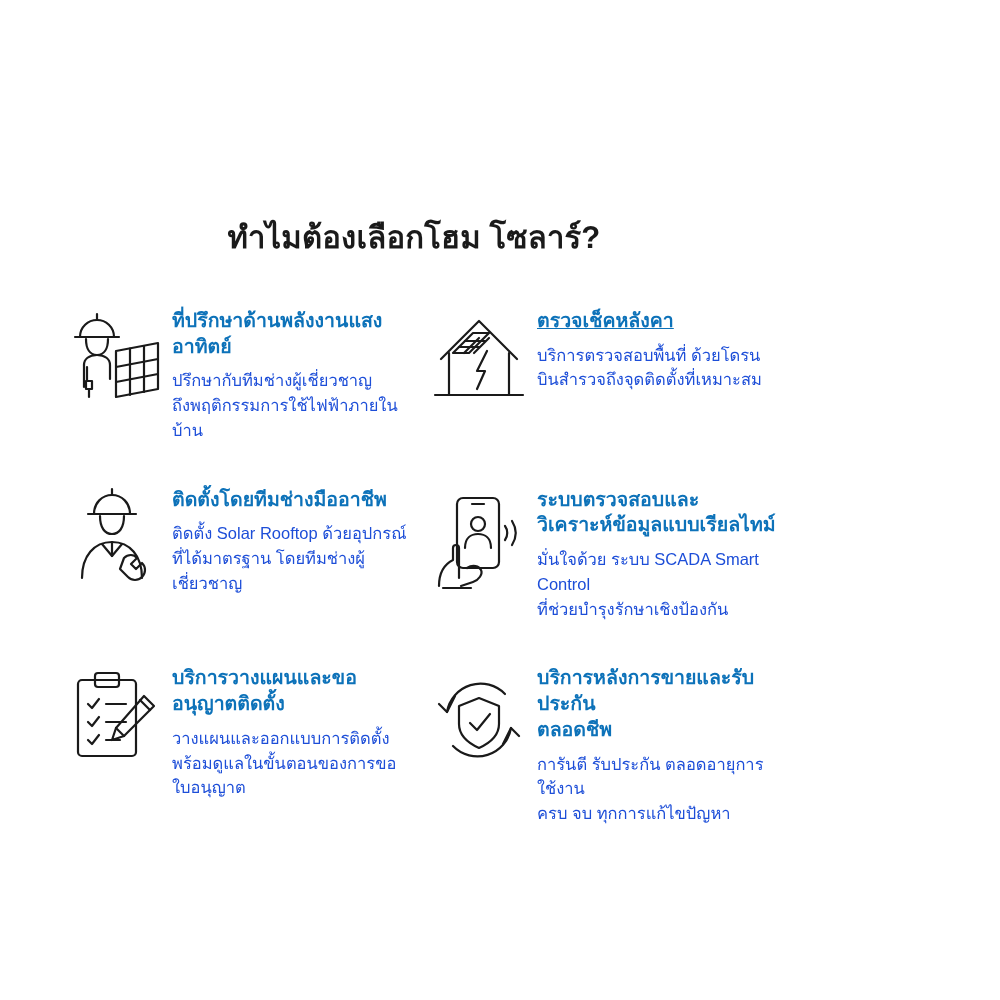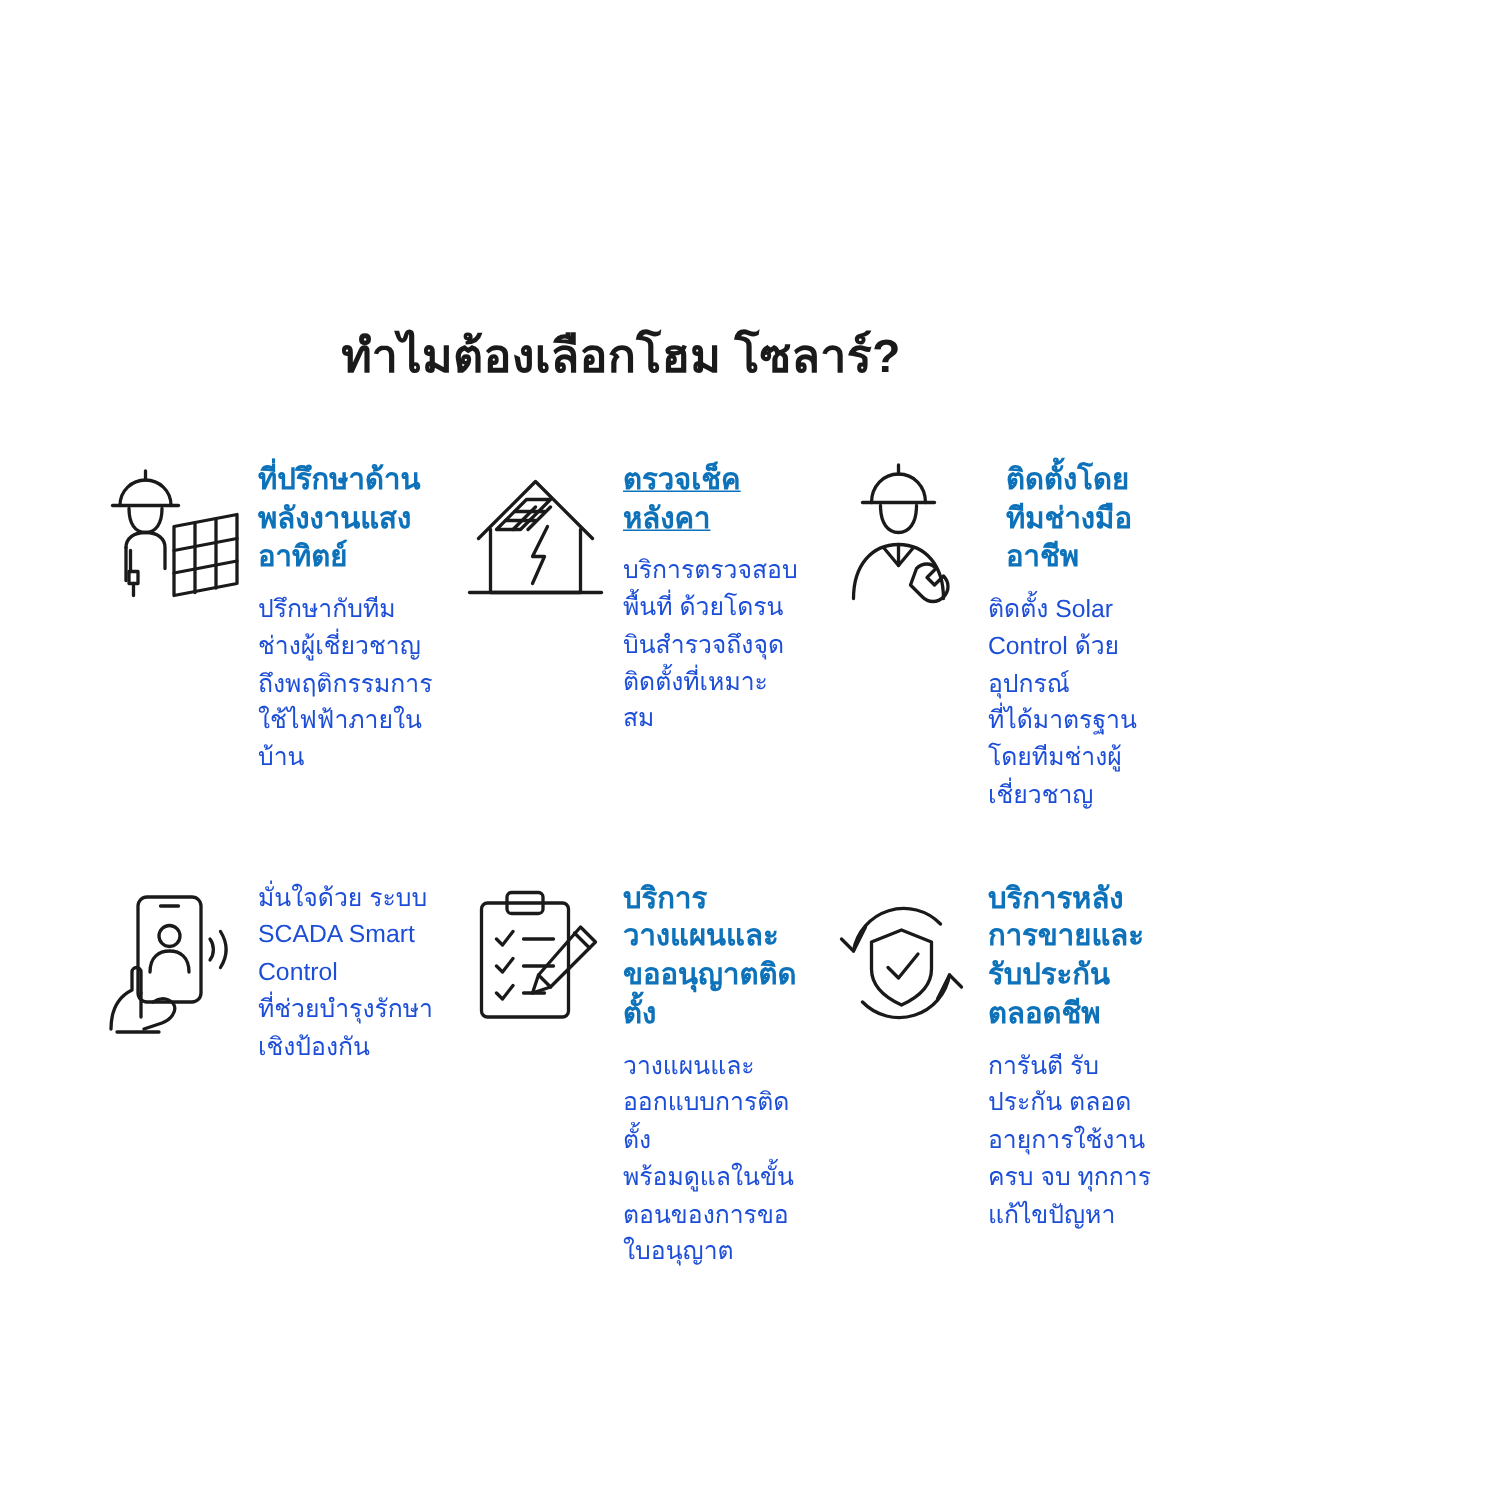--- a/index.html
+++ b/index.html
@@ -29,21 +29,21 @@
     color: #1a1a1a;
     letter-spacing: 0.2px;
     margin: 0;
     padding-top: 212px;
   }
 
   .grid {
     margin-top: 40px;
     padding: 0 52px 0 56px;
     display: grid;
-    grid-template-columns: 1fr 1fr 1fr;
+    grid-template-columns: 1fr 1fr;
     grid-template-rows: auto auto auto;
     column-gap: 10px;
     row-gap: 38px;
   }
 
   .feature {
     display: flex;
     align-items: flex-start;
   }
 
@@ -167,22 +167,22 @@
 
           <path d="M20 92 C20 70 32 56 50 56 C68 56 80 70 80 92"></path>
           <path d="M50 56 L50 70"></path>
 
           <path d="M40 58 L50 70 L60 58"></path>
 
           <path d="M62 72 C66 68 72 68 75 72 L69 78 L74 83 L80 77 C84 81 84 87 80 91 C76 95 70 95 66 91 L58 83 Z"></path>
         </svg>
       </div>
       <div class="feature-body">
-        <p class="feature-title" style="white-space: pre-line; margin-left: 12px;">ติดตั้งโดยทีมช่างมืออาชีพ</p>
-        <p class="feature-desc">ติดตั้ง Solar Control ด้วยอุปกรณ์
+        <p class="feature-title" style="white-space: pre-line;">ติดตั้งโดยทีมช่างมืออาชีพ</p>
+        <p class="feature-desc">ติดตั้ง Solar Rooftop ด้วยอุปกรณ์
 ที่ได้มาตรฐาน โดยทีมช่างผู้เชี่ยวชาญ</p>
       </div>
     </div>
 
     <div class="feature cell-3">
       <div class="feature-icon">
         <svg width="104" height="104" viewBox="0 0 104 104" fill="none" stroke="#1a1a1a" stroke-width="2.2" stroke-linecap="round" stroke-linejoin="round">
 
           <rect x="30" y="8" width="42" height="70" rx="6"></rect>
           <path d="M45 14 L57 14"></path>
@@ -193,20 +193,22 @@
           <path d="M78 36 C81 40 81 46 78 50"></path>
           <path d="M85 31 C90 39 90 47 85 55"></path>
 
           <path d="M12 96 C12 82 18 74 26 70 L26 58 C26 54 32 54 32 58 L32 72"></path>
           <path d="M32 72 L32 88"></path>
           <path d="M40 78 C46 74 52 76 54 80 C56 84 52 90 46 92 L34 96"></path>
           <path d="M16 98 L44 98"></path>
         </svg>
       </div>
       <div class="feature-body">
+        <p class="feature-title" style="white-space: pre-line;">ระบบตรวจสอบและ
+วิเคราะห์ข้อมูลแบบเรียลไทม์</p>
         <p class="feature-desc">มั่นใจด้วย ระบบ SCADA Smart Control
 ที่ช่วยบำรุงรักษาเชิงป้องกัน</p>
       </div>
     </div>
 
     <div class="feature cell-4">
       <div class="feature-icon">
         <svg width="104" height="104" viewBox="0 0 104 104" fill="none" stroke="#1a1a1a" stroke-width="2.2" stroke-linecap="round" stroke-linejoin="round">
 
           <rect x="16" y="14" width="58" height="76" rx="4"></rect>

